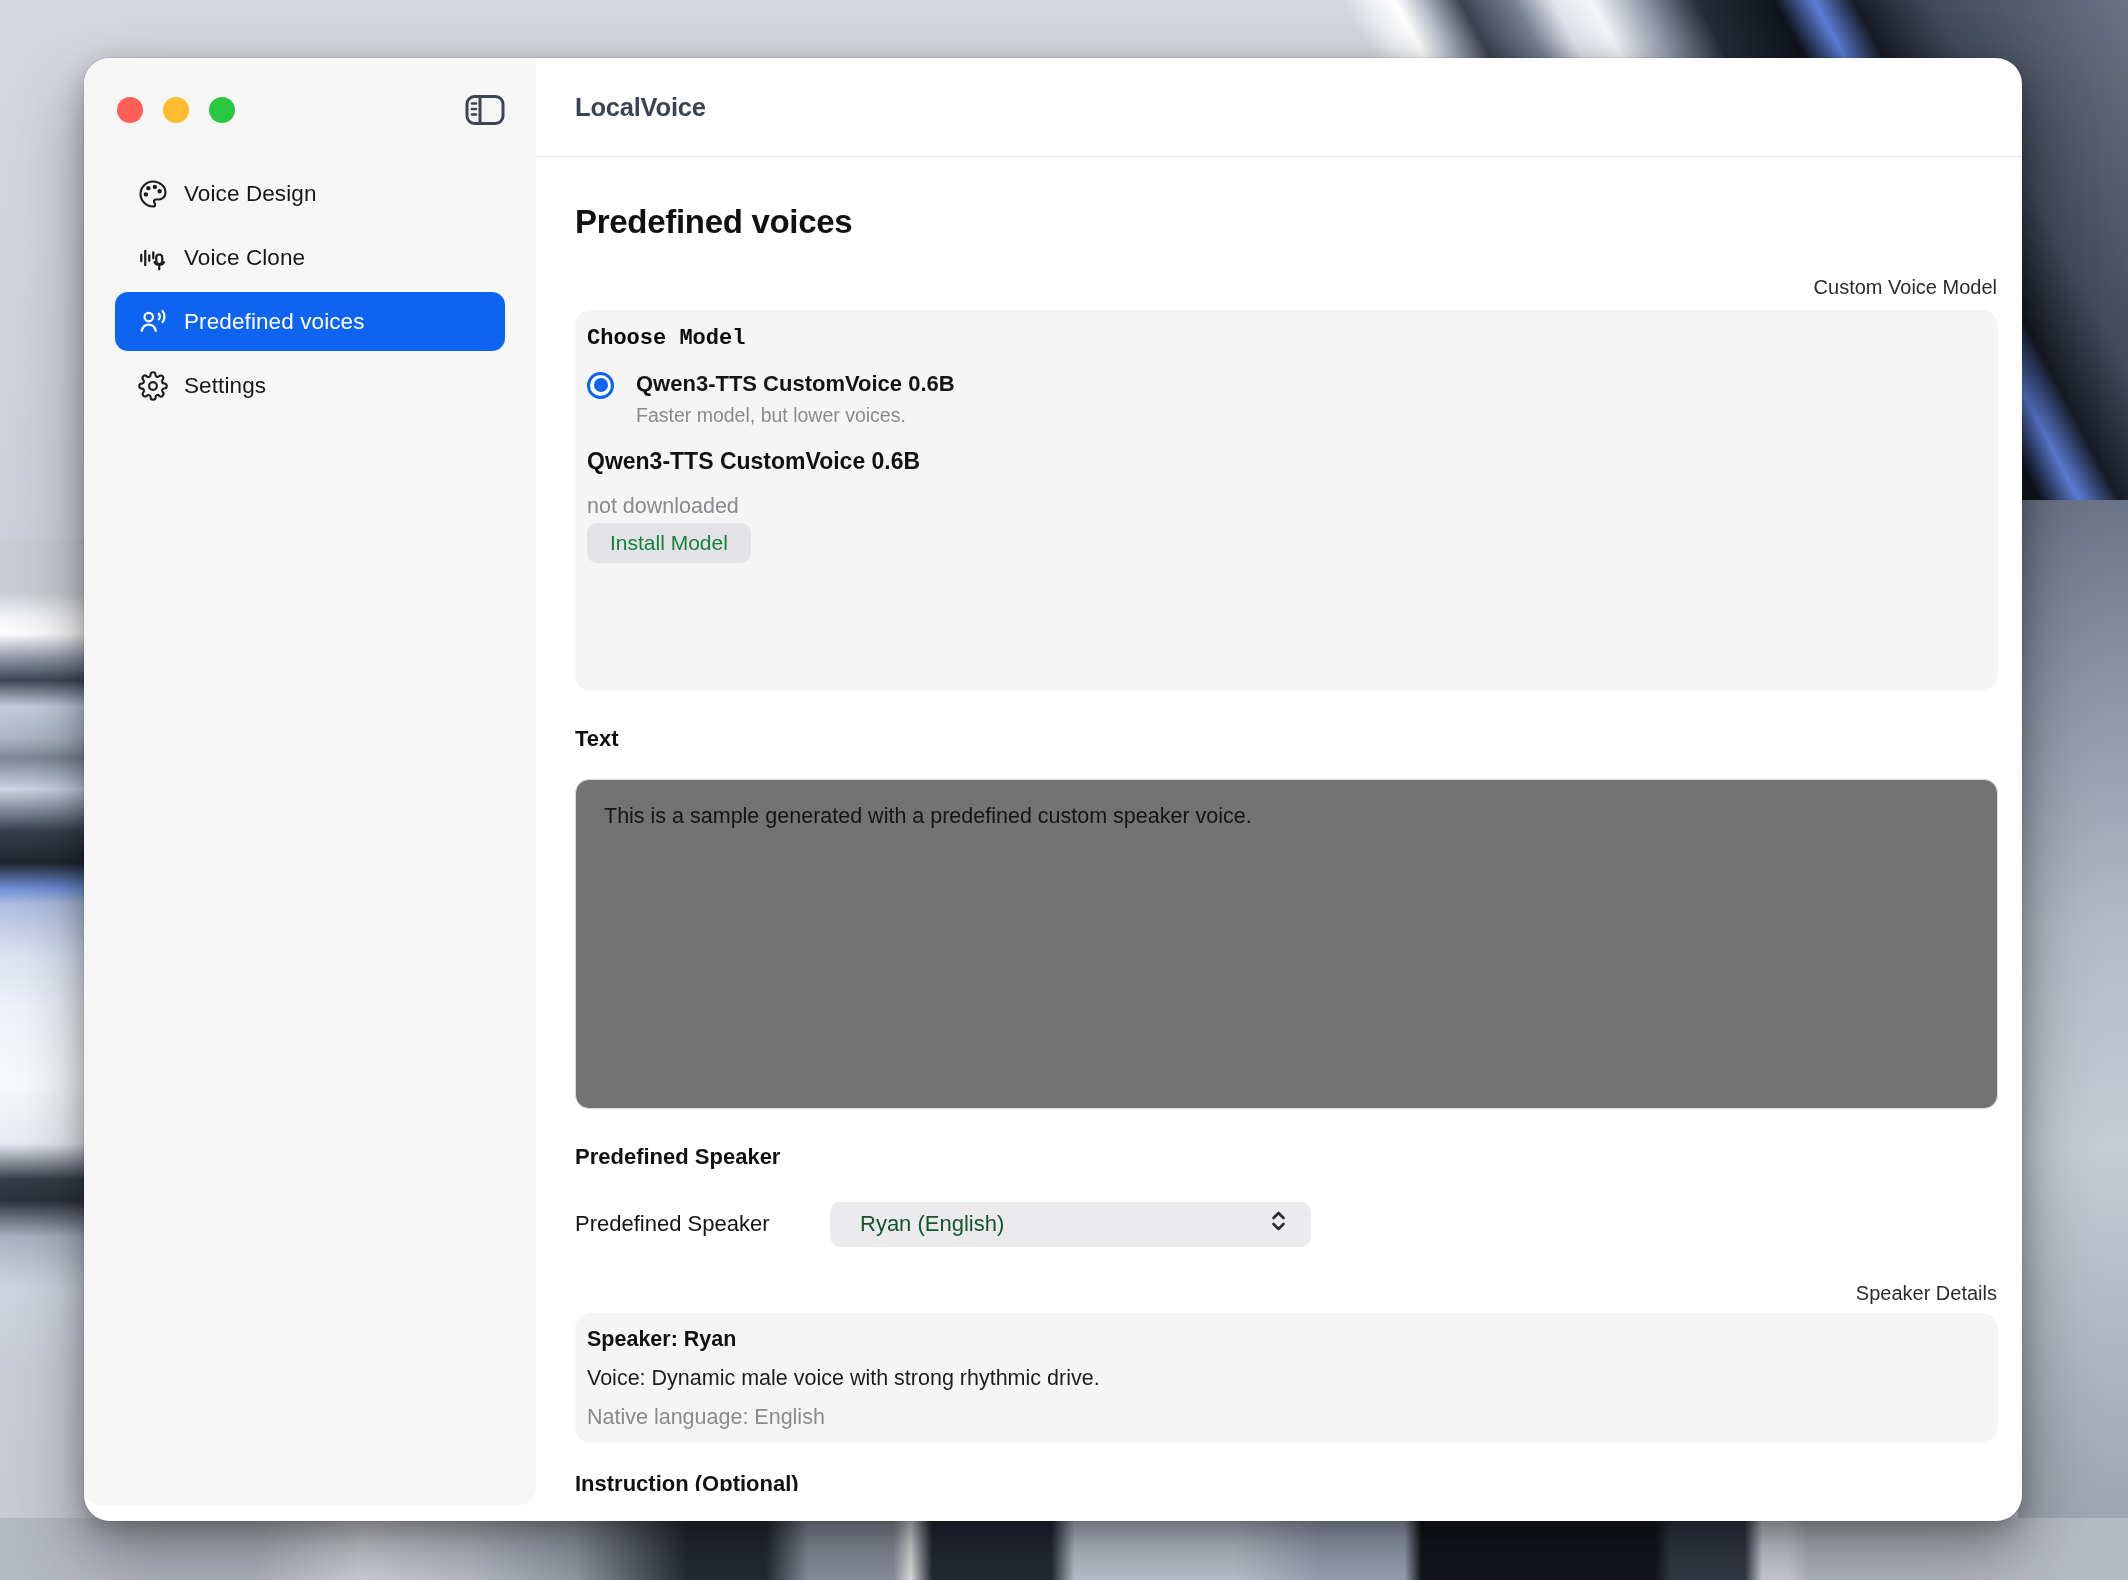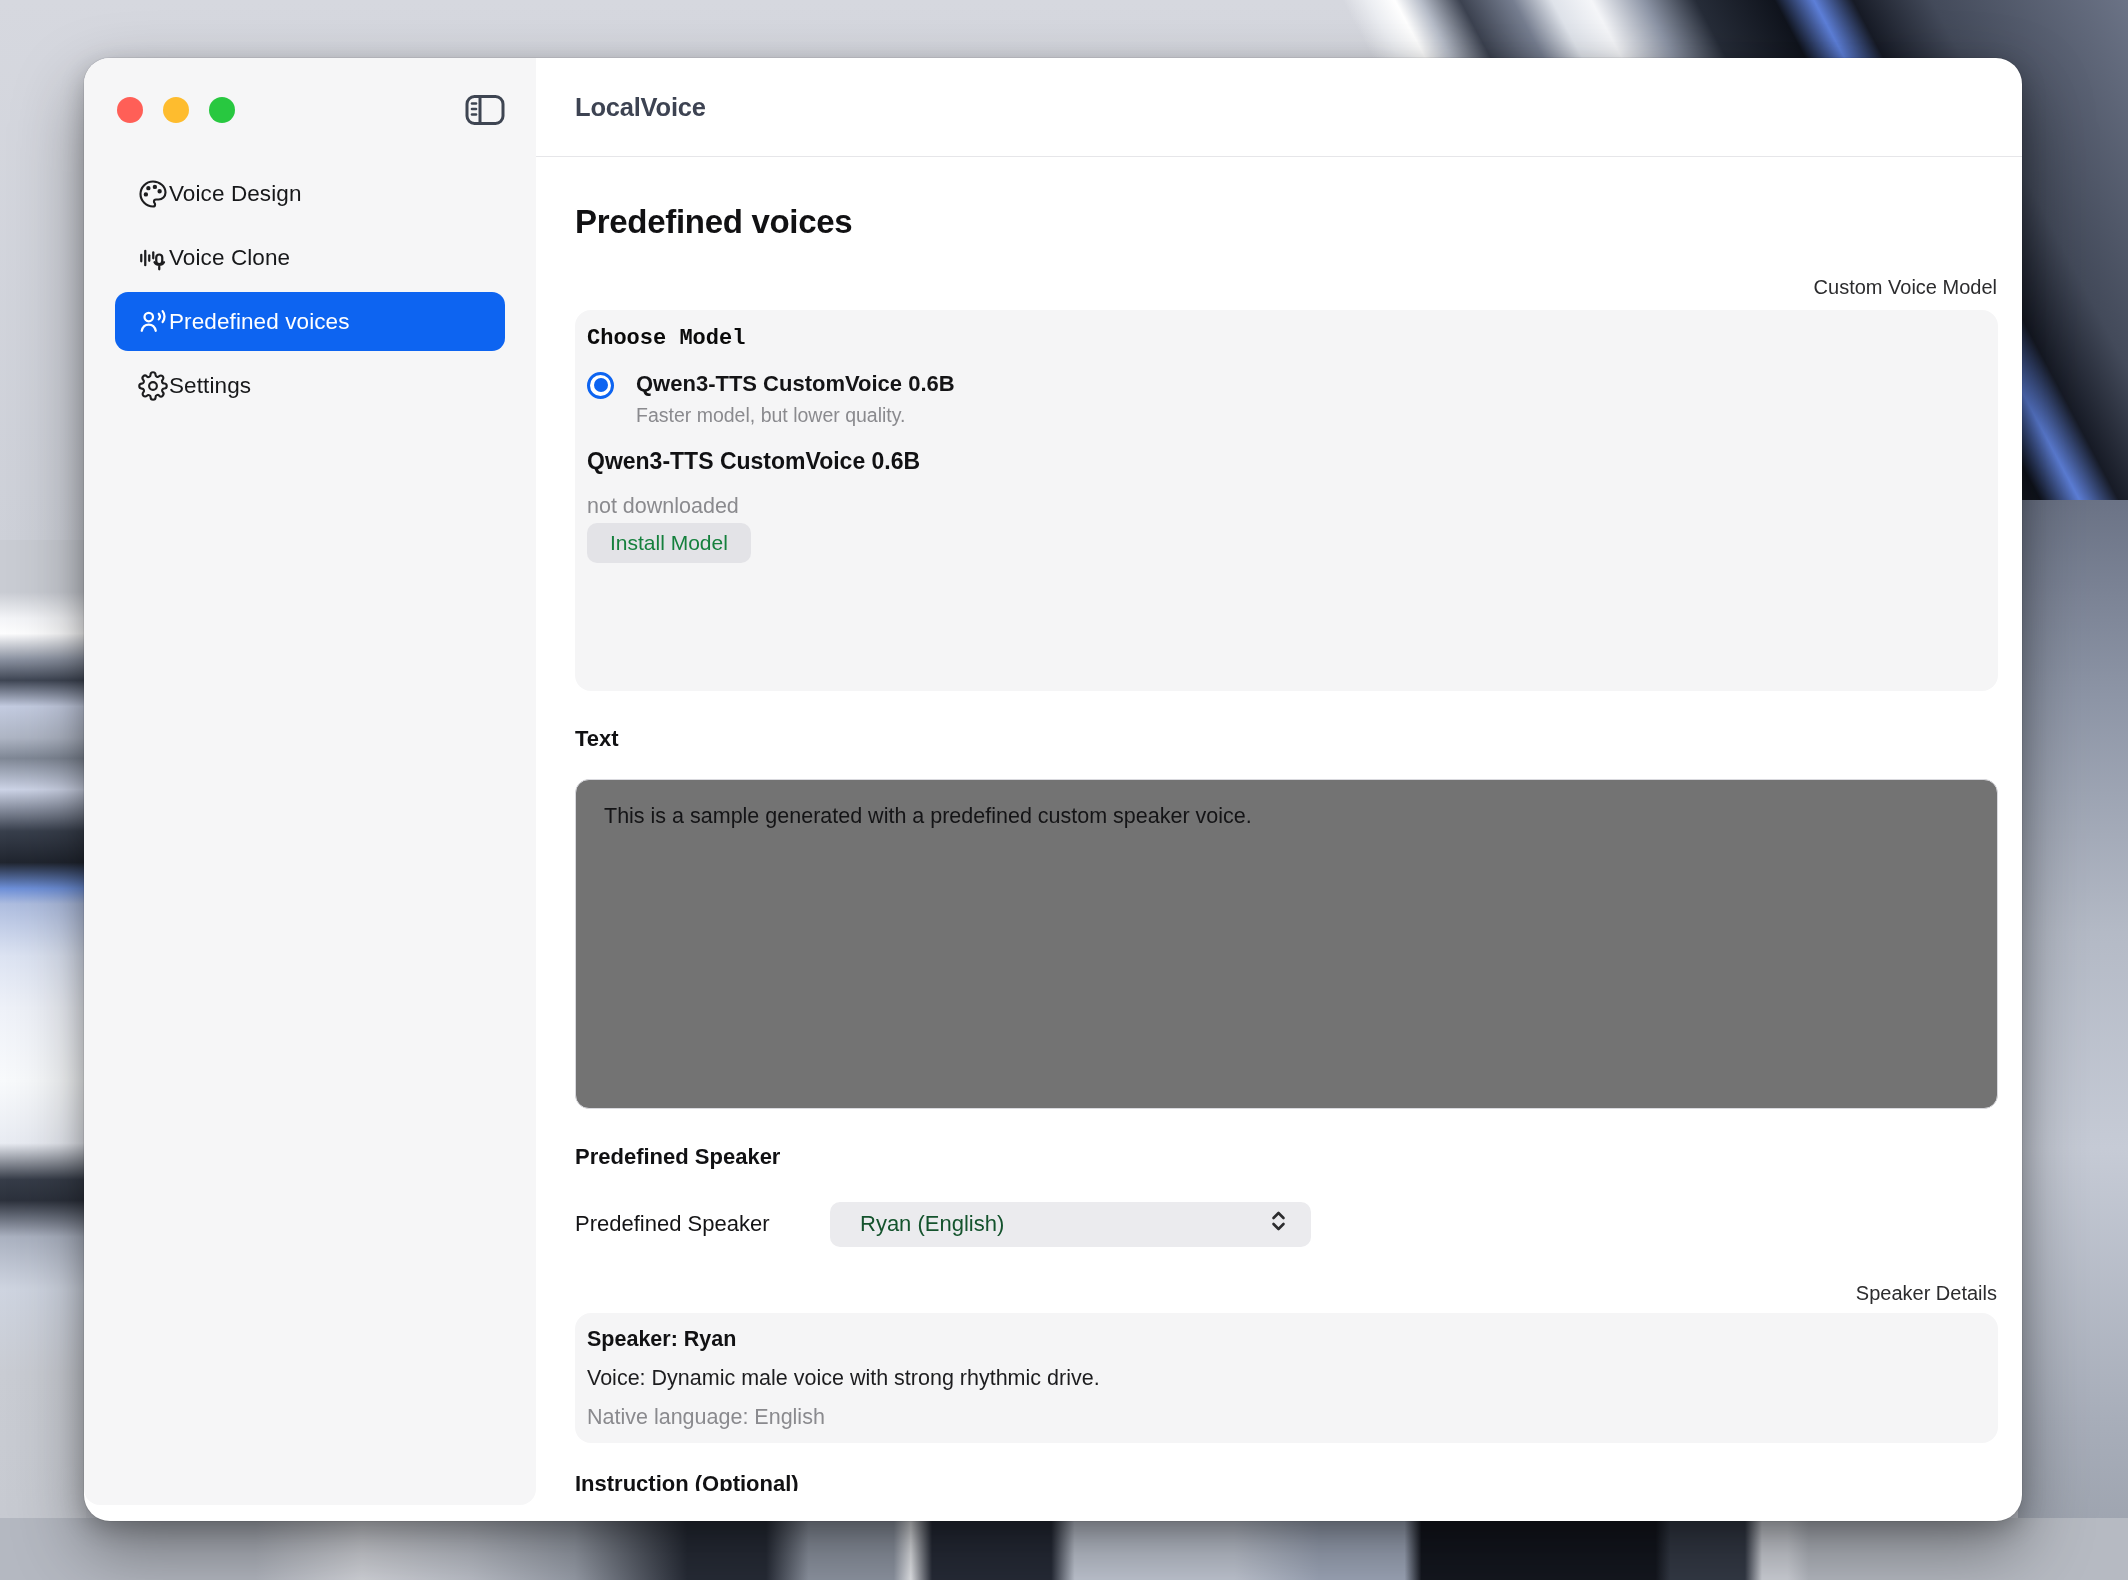--- a/index.html
+++ b/index.html
@@ -52,21 +52,21 @@
     background:#f6f6f7; border-radius:26px 0 16px 16px; }
   .traffic { position:absolute; left:33px; top:39px; display:flex; gap:20px; }
   .tl { width:26px; height:26px; border-radius:50%; display:inline-block; }
   .tl.red    { background:#ff5f57; }
   .tl.yellow { background:#febc2e; }
   .tl.green  { background:#28c840; }
   .sidebar-toggle { position:absolute; left:381px; top:36px; width:40px; height:32px;
     background:none; border:none; cursor:pointer; }
   .nav { position:absolute; left:31px; top:106px; width:390px; display:flex; flex-direction:column; gap:5px; }
   .nav-item { height:59px; border-radius:13px; display:flex; align-items:center;
-    padding-left:22px; color:#17181a; cursor:default; }
+    padding-left:22px; gap:15px; color:#17181a; cursor:default; }
   .nav-item .nav-icon { width:32px; height:32px; display:flex; align-items:center; justify-content:center; }
   .nav-item .nav-icon svg { stroke:#1d1d1f; }
   .nav-label { font-size:22.5px; font-weight:500; letter-spacing:0.1px; }
   .nav-item.active { background:#0d64f1; color:#ffffff; }
   .nav-item.active .nav-icon svg { stroke:#ffffff; }
 
   
   .main { position:absolute; left:452px; top:0; right:0; bottom:0; }
   .topbar { position:relative; height:99px; border-bottom:1.5px solid #e6e6e9; }
   .win-title { position:absolute; left:39px; top:0; height:99px; display:flex; align-items:center;
@@ -211,21 +211,21 @@
 
         <div class="section-label">Custom Voice Model</div>
 
         <div class="card model-card">
           <div class="card-title">Choose Model</div>
 
           <div class="radio-row">
             <span class="radio checked"></span>
             <div>
               <div class="opt-name">Qwen3-TTS CustomVoice 0.6B</div>
-              <div class="opt-desc">Faster model, but lower quality.</div>
+              <div class="opt-desc">Faster model, but lower voices.</div>
             </div>
           </div>
 
 
           <div class="model-name">Qwen3-TTS CustomVoice 0.6B</div>
           <div class="model-status">not downloaded</div>
           <button class="install-btn">Install Model</button>
         </div>
 
         <div class="field-label">Text</div>

